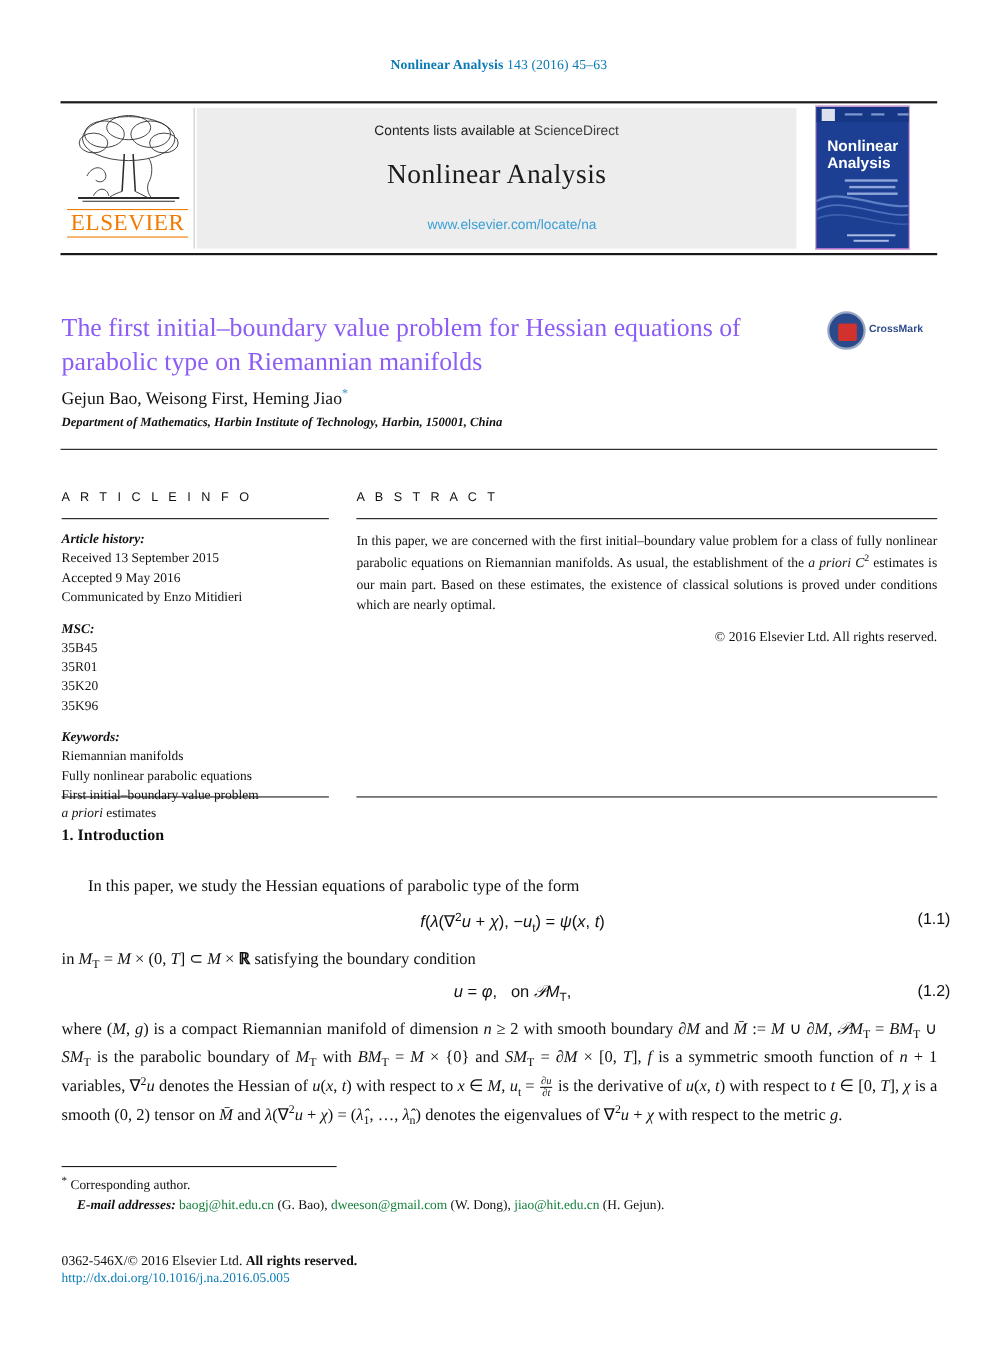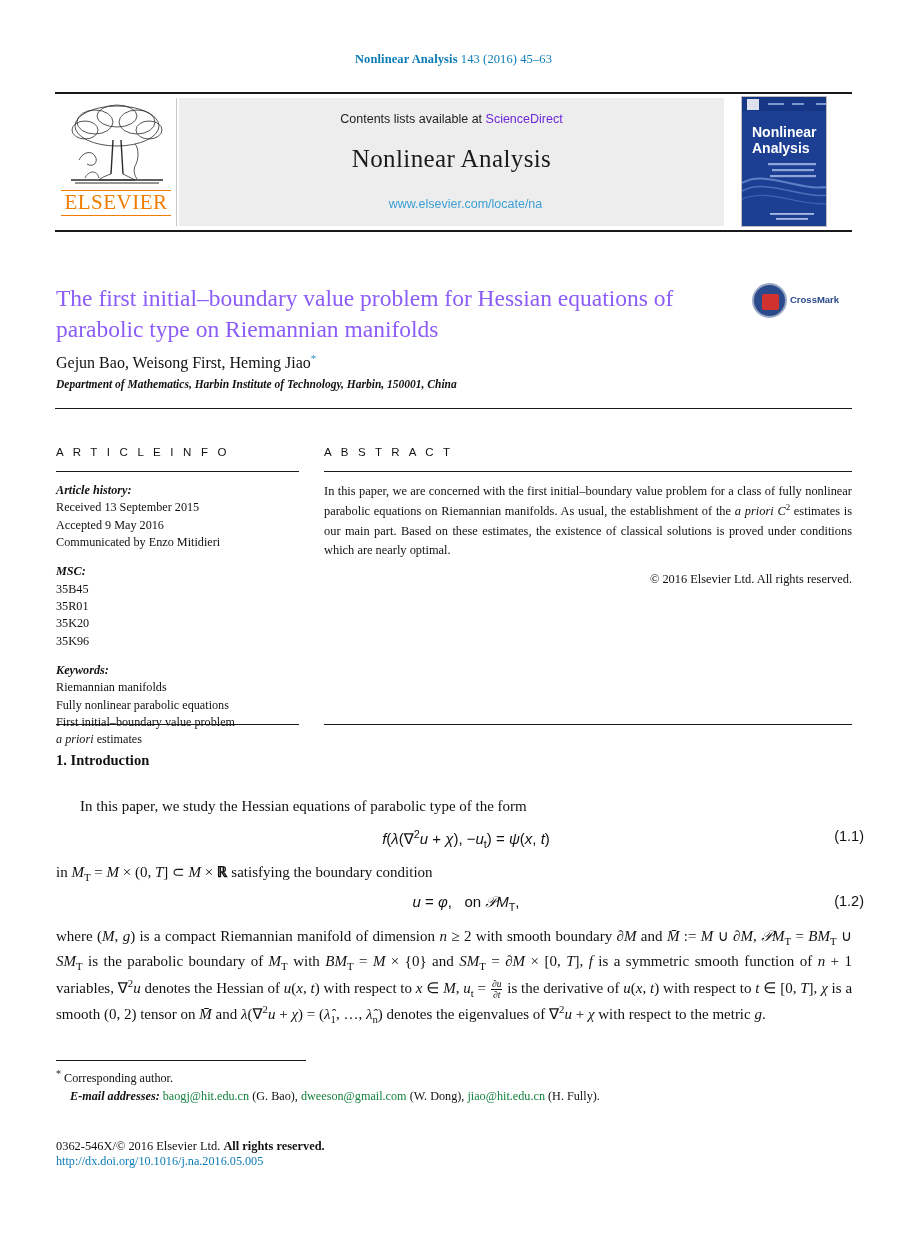--- a/index.html
+++ b/index.html
@@ -82,21 +82,21 @@
   }
   .contents-line {
     position: absolute;
     left: 0; top: 14px;
     width: 545px;
     text-align: center;
     font-family: "Liberation Sans", sans-serif;
     font-size: 12.5px;
     color: #222;
   }
-  .contents-line .sd { color: #6d28d9; }
+  .contents-line .sd { color: #404040; }
   .journal-name {
     position: absolute;
     left: 0; top: 47px;
     width: 545px;
     text-align: center;
     font-family: "Liberation Serif", serif;
     font-size: 25px;
     color: #1a1a1a;
     letter-spacing: 0.4px;
   }
@@ -498,21 +498,21 @@
       <span class="star">*</span>
       <span>Corresponding author.</span>
     </div>
     <div style="padding-left:14px">
       <span class="lab">E-mail addresses:</span>
       <span class="link">baogj@hit.edu.cn</span>
       <span>(G. Bao)</span><span>,</span>
       <span class="link">dweeson@gmail.com</span>
       <span>(W. Dong)</span><span>,</span>
       <span class="link">jiao@hit.edu.cn</span>
-      <span>(H. Fully).</span>
+      <span>(H. Gejun).</span>
     </div>
   </div>
 
   <div class="doi-line">http://dx.doi.org/10.1016/j.na.2016.05.005</div>
   <div class="copy-line">
     <span>0362-546X/© 2016 Elsevier Ltd. </span><b>All rights reserved.</b>
   </div>
 
 </div>
 

